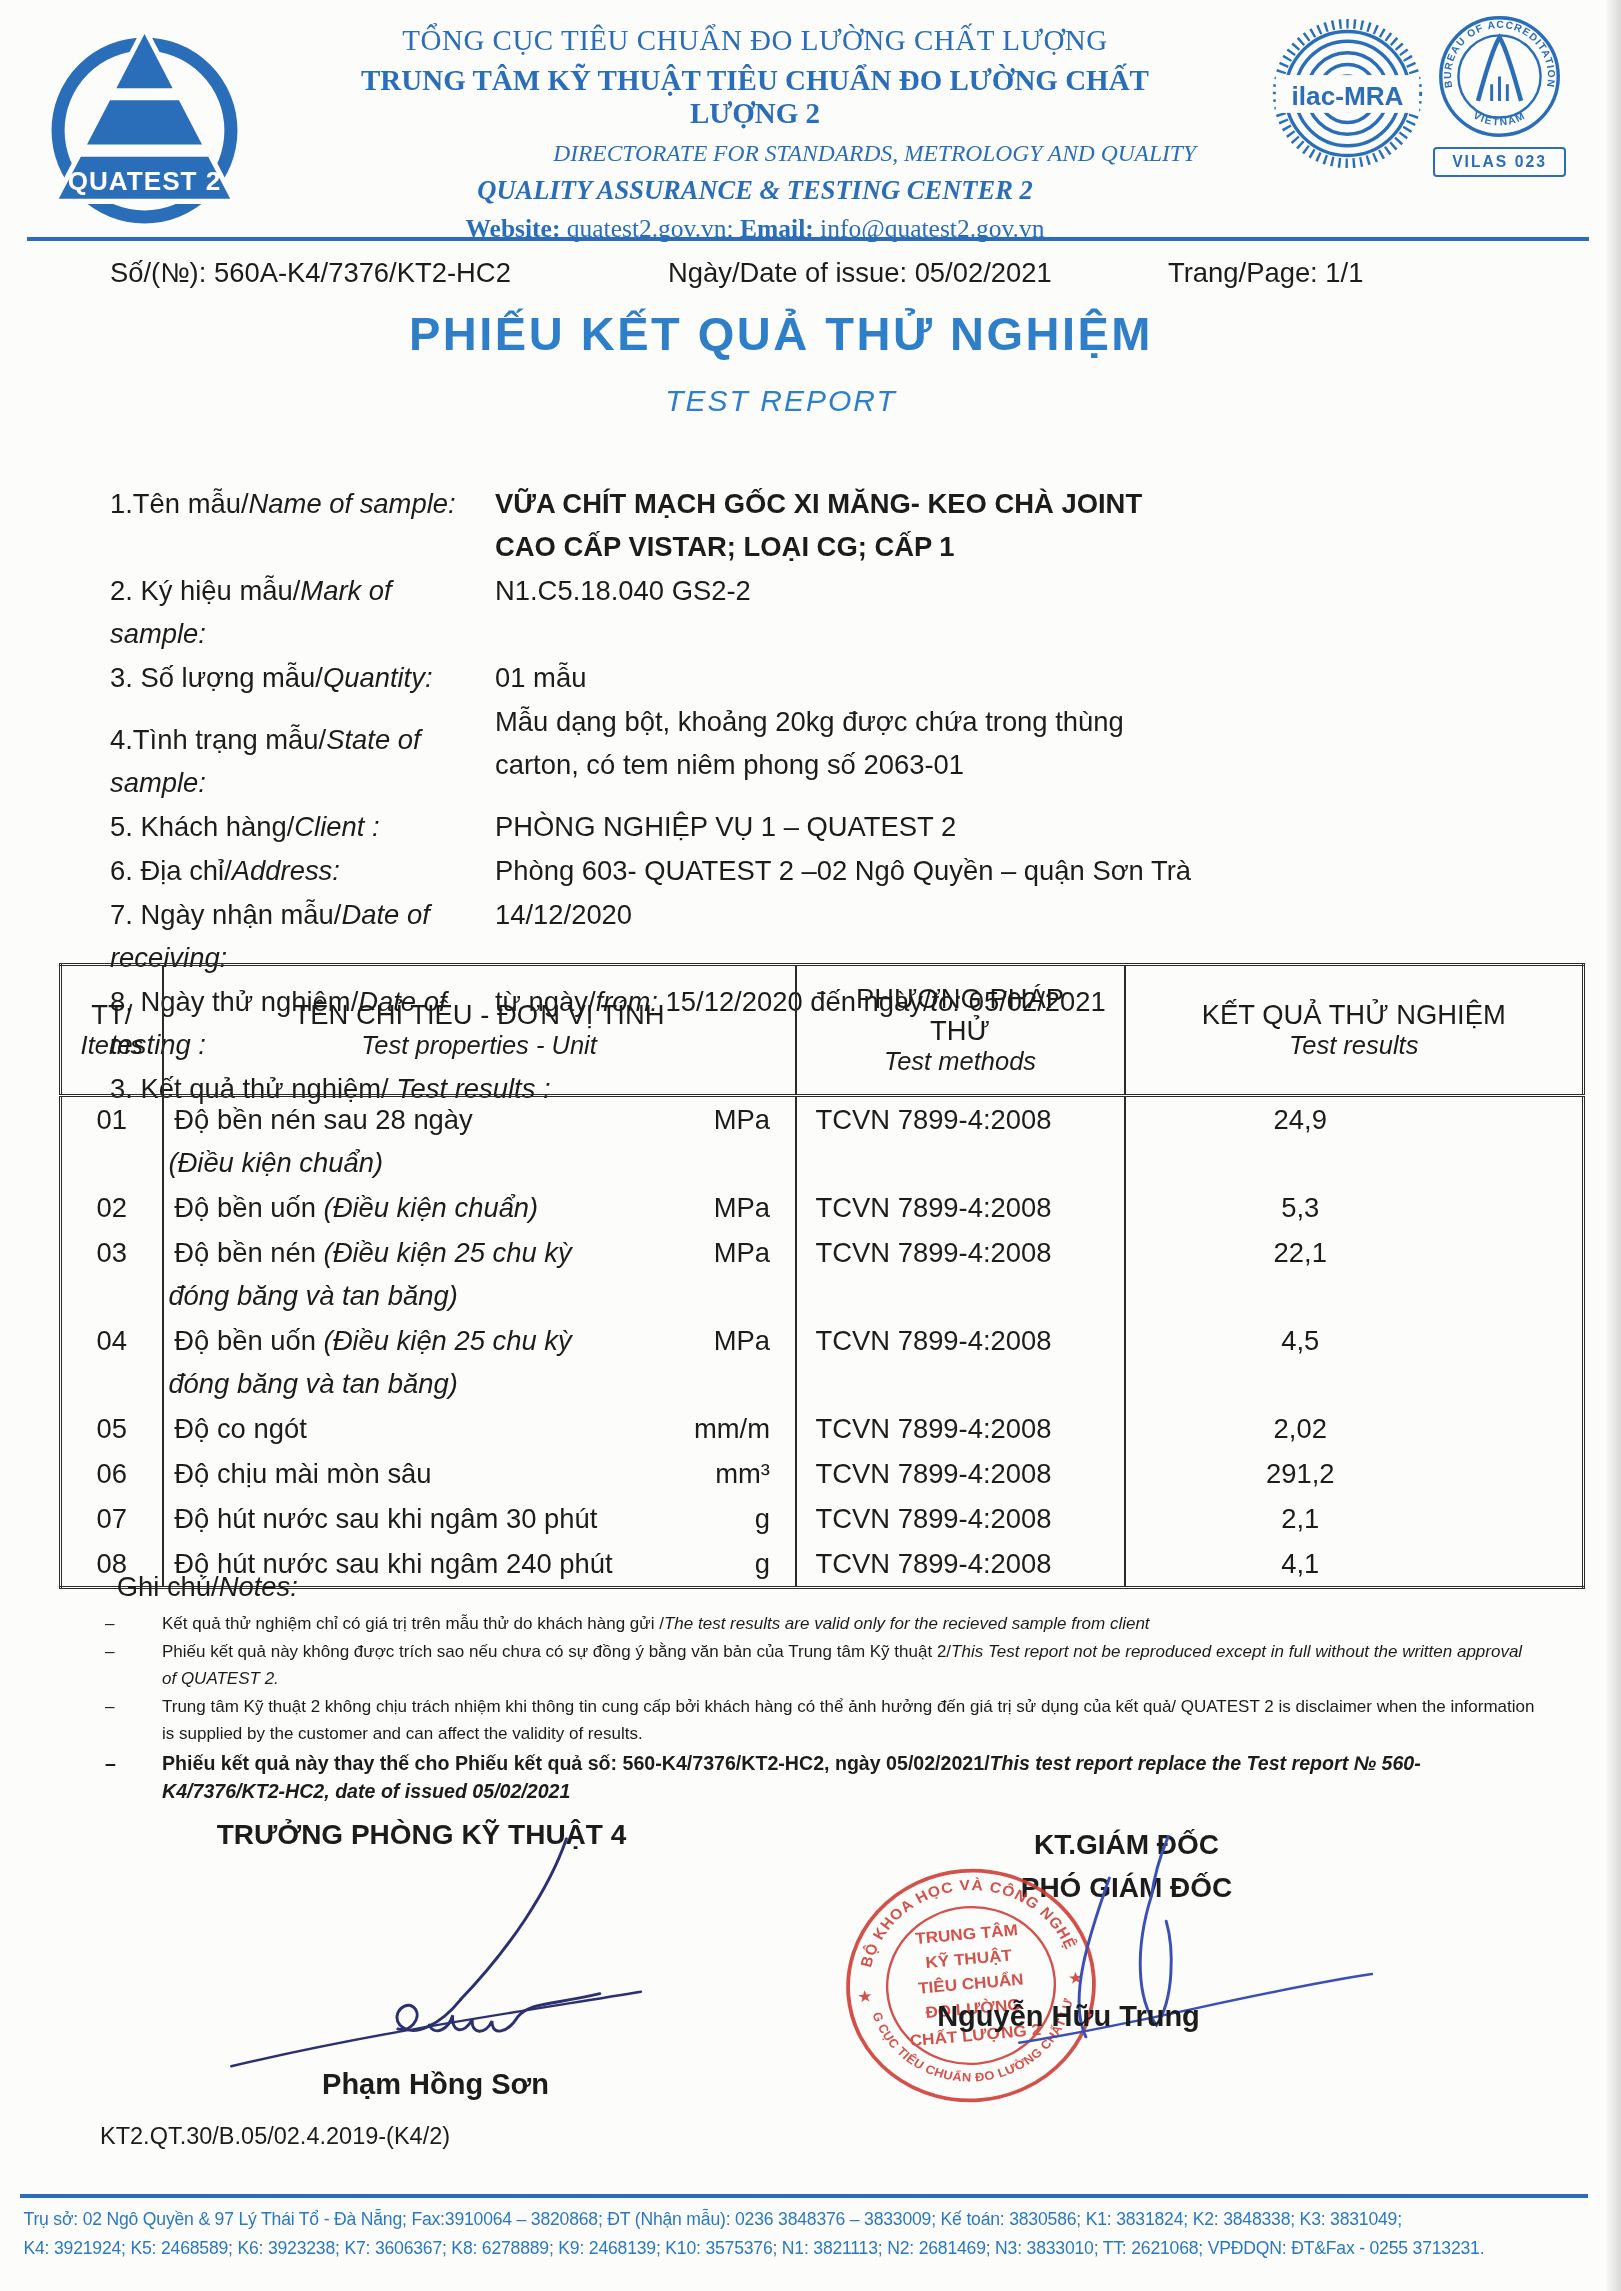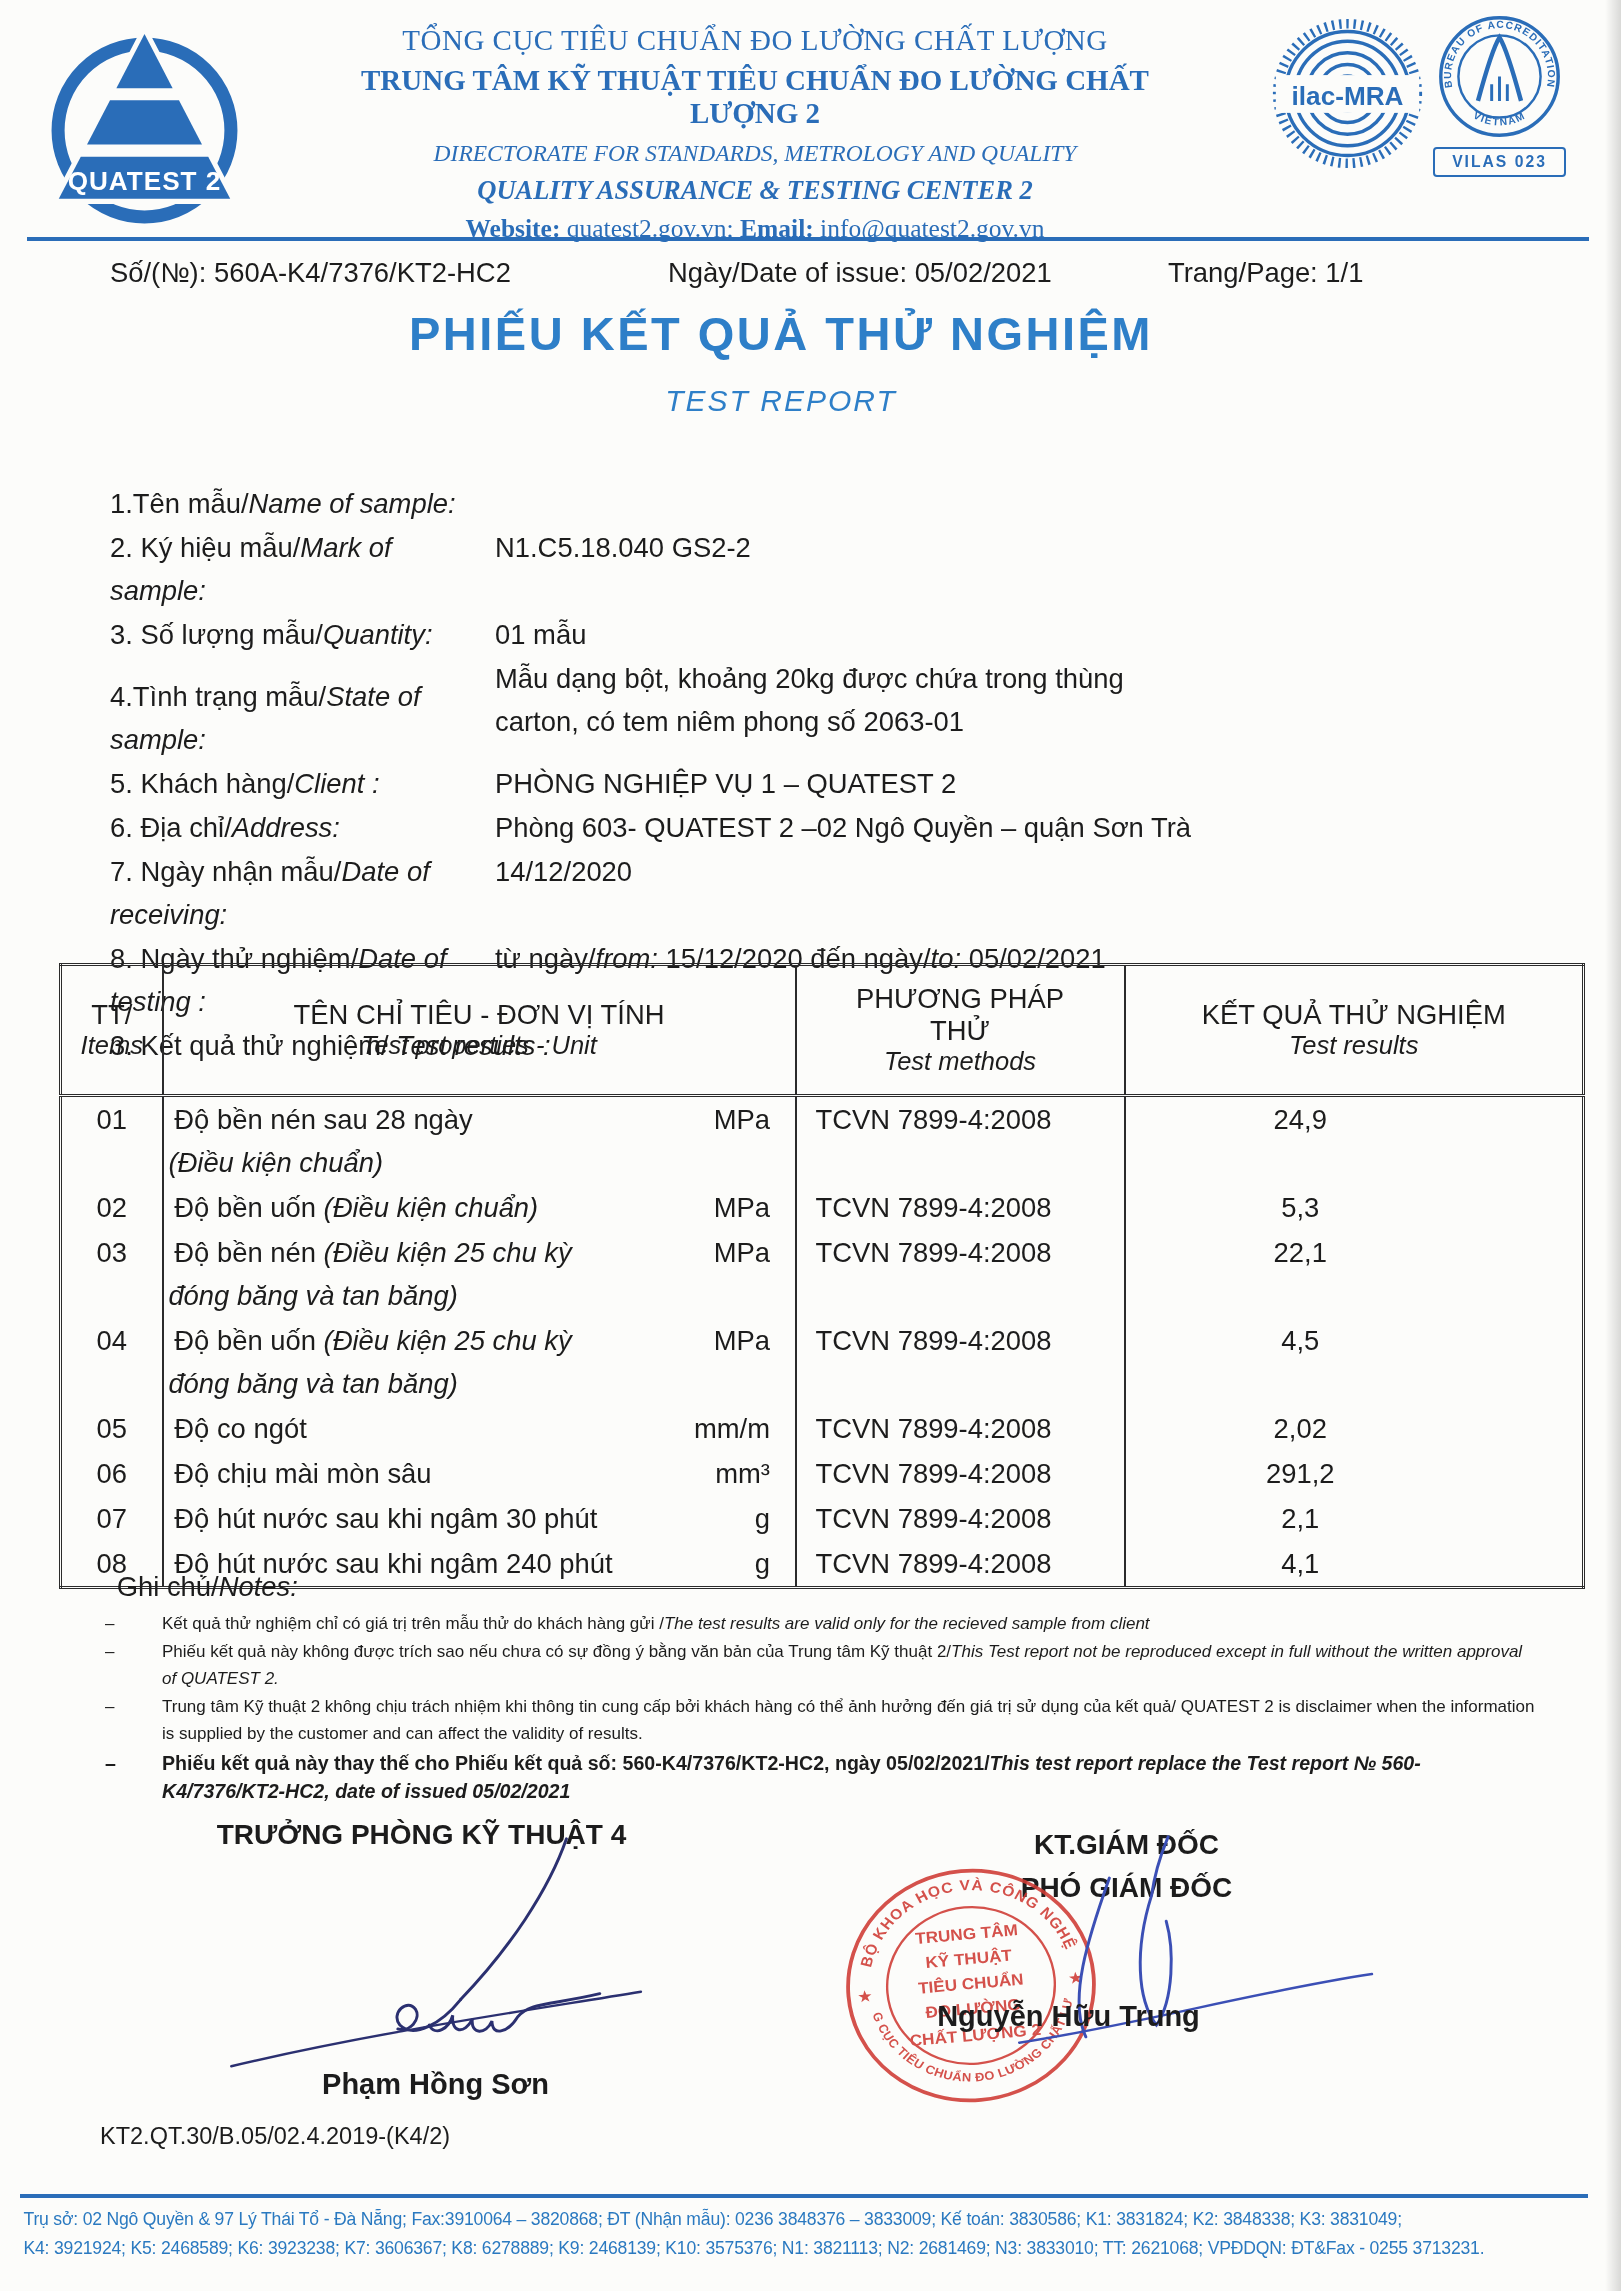--- a/index.html
+++ b/index.html
@@ -9,21 +9,21 @@
         background:linear-gradient(to right,rgba(0,0,0,0),rgba(0,0,0,0.14));}
   .it{font-style:italic;}
   .bold{font-weight:bold;}
 
   
   .logo-quatest{position:absolute;left:44px;top:25.5px;width:201px;height:201px;}
   .hdr-center{position:absolute;left:314px;top:23.5px;width:882px;text-align:center;
         font-family:"Liberation Serif",serif;color:#2a6db8;}
   .hdr-l1{font-size:29px;letter-spacing:0.5px;}
   .hdr-l2{font-size:29px;font-weight:bold;margin-top:7.8px;}
-  .hdr-l3{font-size:23.5px;font-style:italic;margin-top:9.8px;}
+  .hdr-l3{font-size:23.5px;font-style:italic;margin-top:9.8px;text-align:right;}
   .hdr-l4{font-size:26.5px;font-weight:bold;font-style:italic;margin-top:7.8px;}
   .hdr-l5{font-size:25.5px;margin-top:7.8px;}
   .logo-ilac{position:absolute;left:1270px;top:15.7px;width:155px;height:155px;}
   .logo-boa{position:absolute;left:1431px;top:5.9px;width:137px;height:137px;}
   .vilas-box{position:absolute;left:1433px;top:147px;width:129px;height:25.5px;
         border:2.9px solid #2a6db8;border-radius:3.9px;display:flex;align-items:center;justify-content:center;
         color:#2a6db8;font-weight:bold;font-size:15.7px;letter-spacing:2px;}
   .top-rule{position:absolute;left:27.4px;top:237px;width:1562px;height:3.9px;background:#2a6db8;}
 
   
@@ -158,20 +158,21 @@
     <span class="meta-date"><span>Ngày/Date of issue: </span><span>05/02/2021</span></span>
     <span class="meta-page"><span>Trang/Page: </span><span>1/1</span></span>
   </div>
 
   <div class="title">PHIẾU KẾT QUẢ THỬ NGHIỆM</div>
   <div class="subtitle">TEST REPORT</div>
 
   <div class="sample">
     <div class="s-row">
       <div class="s-label"><span>1.Tên mẫu/</span><span class="it">Name of sample:</span></div>
+      <div class="s-value v-bold"><span>VỮA CHÍT MẠCH GỐC XI MĂNG- KEO CHÀ JOINT</span><br><span>CAO CẤP VISTAR; LOẠI CG; CẤP 1</span></div>
     </div>
     <div class="s-row">
       <div class="s-label"><span>2. Ký hiệu mẫu/</span><span class="it">Mark of sample:</span></div>
       <div class="s-value">N1.C5.18.040 GS2-2</div>
     </div>
     <div class="s-row">
       <div class="s-label"><span>3. Số lượng mẫu/</span><span class="it">Quantity:</span></div>
       <div class="s-value">01 mẫu</div>
     </div>
     <div class="s-row s-row-4">

